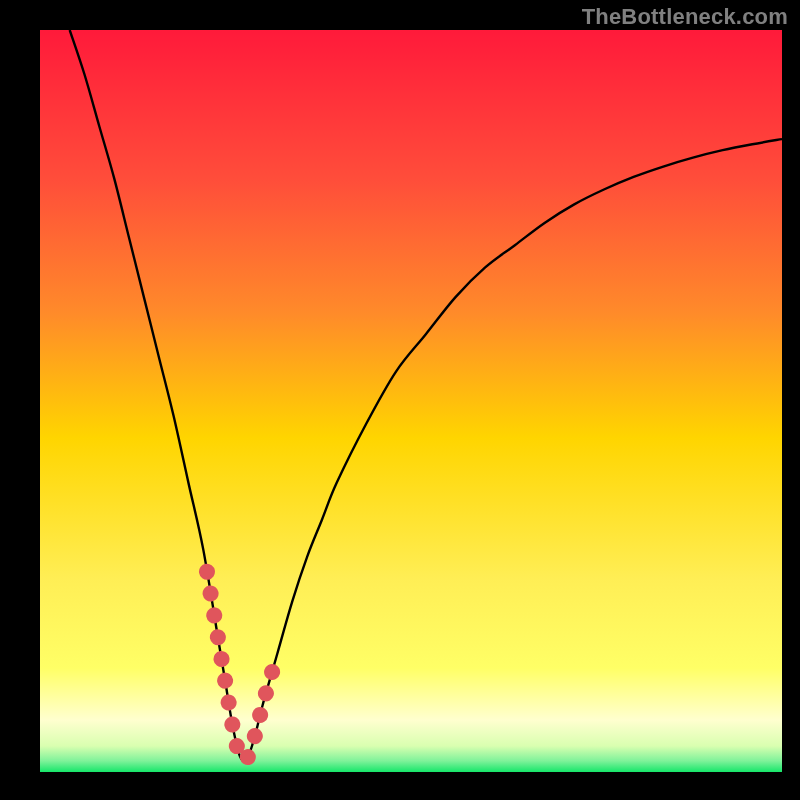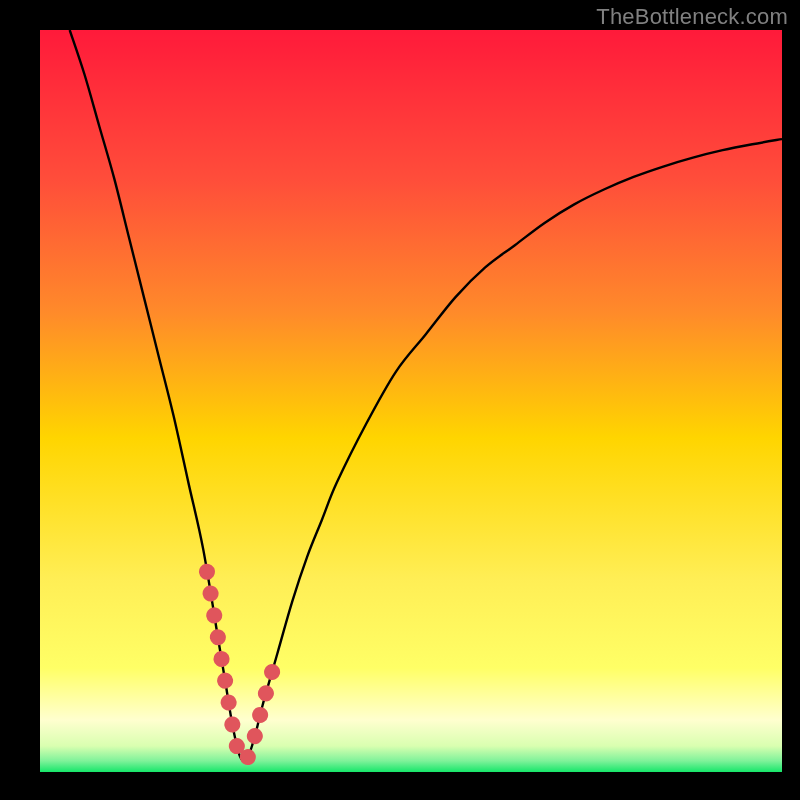--- a/index.html
+++ b/index.html
@@ -18,21 +18,21 @@
     width: 800px;
     height: 800px;
     background: #000;
   }
   .watermark {
     position: absolute;
     top: 4px;
     right: 12px;
     color: #808080;
     font-size: 22px;
-    font-weight: 400;
+    font-weight: 700;
     letter-spacing: 0.2px;
     z-index: 10;
   }
   svg {
     position: absolute;
     left: 0;
     top: 0;
   }
 </style>
 </head>

